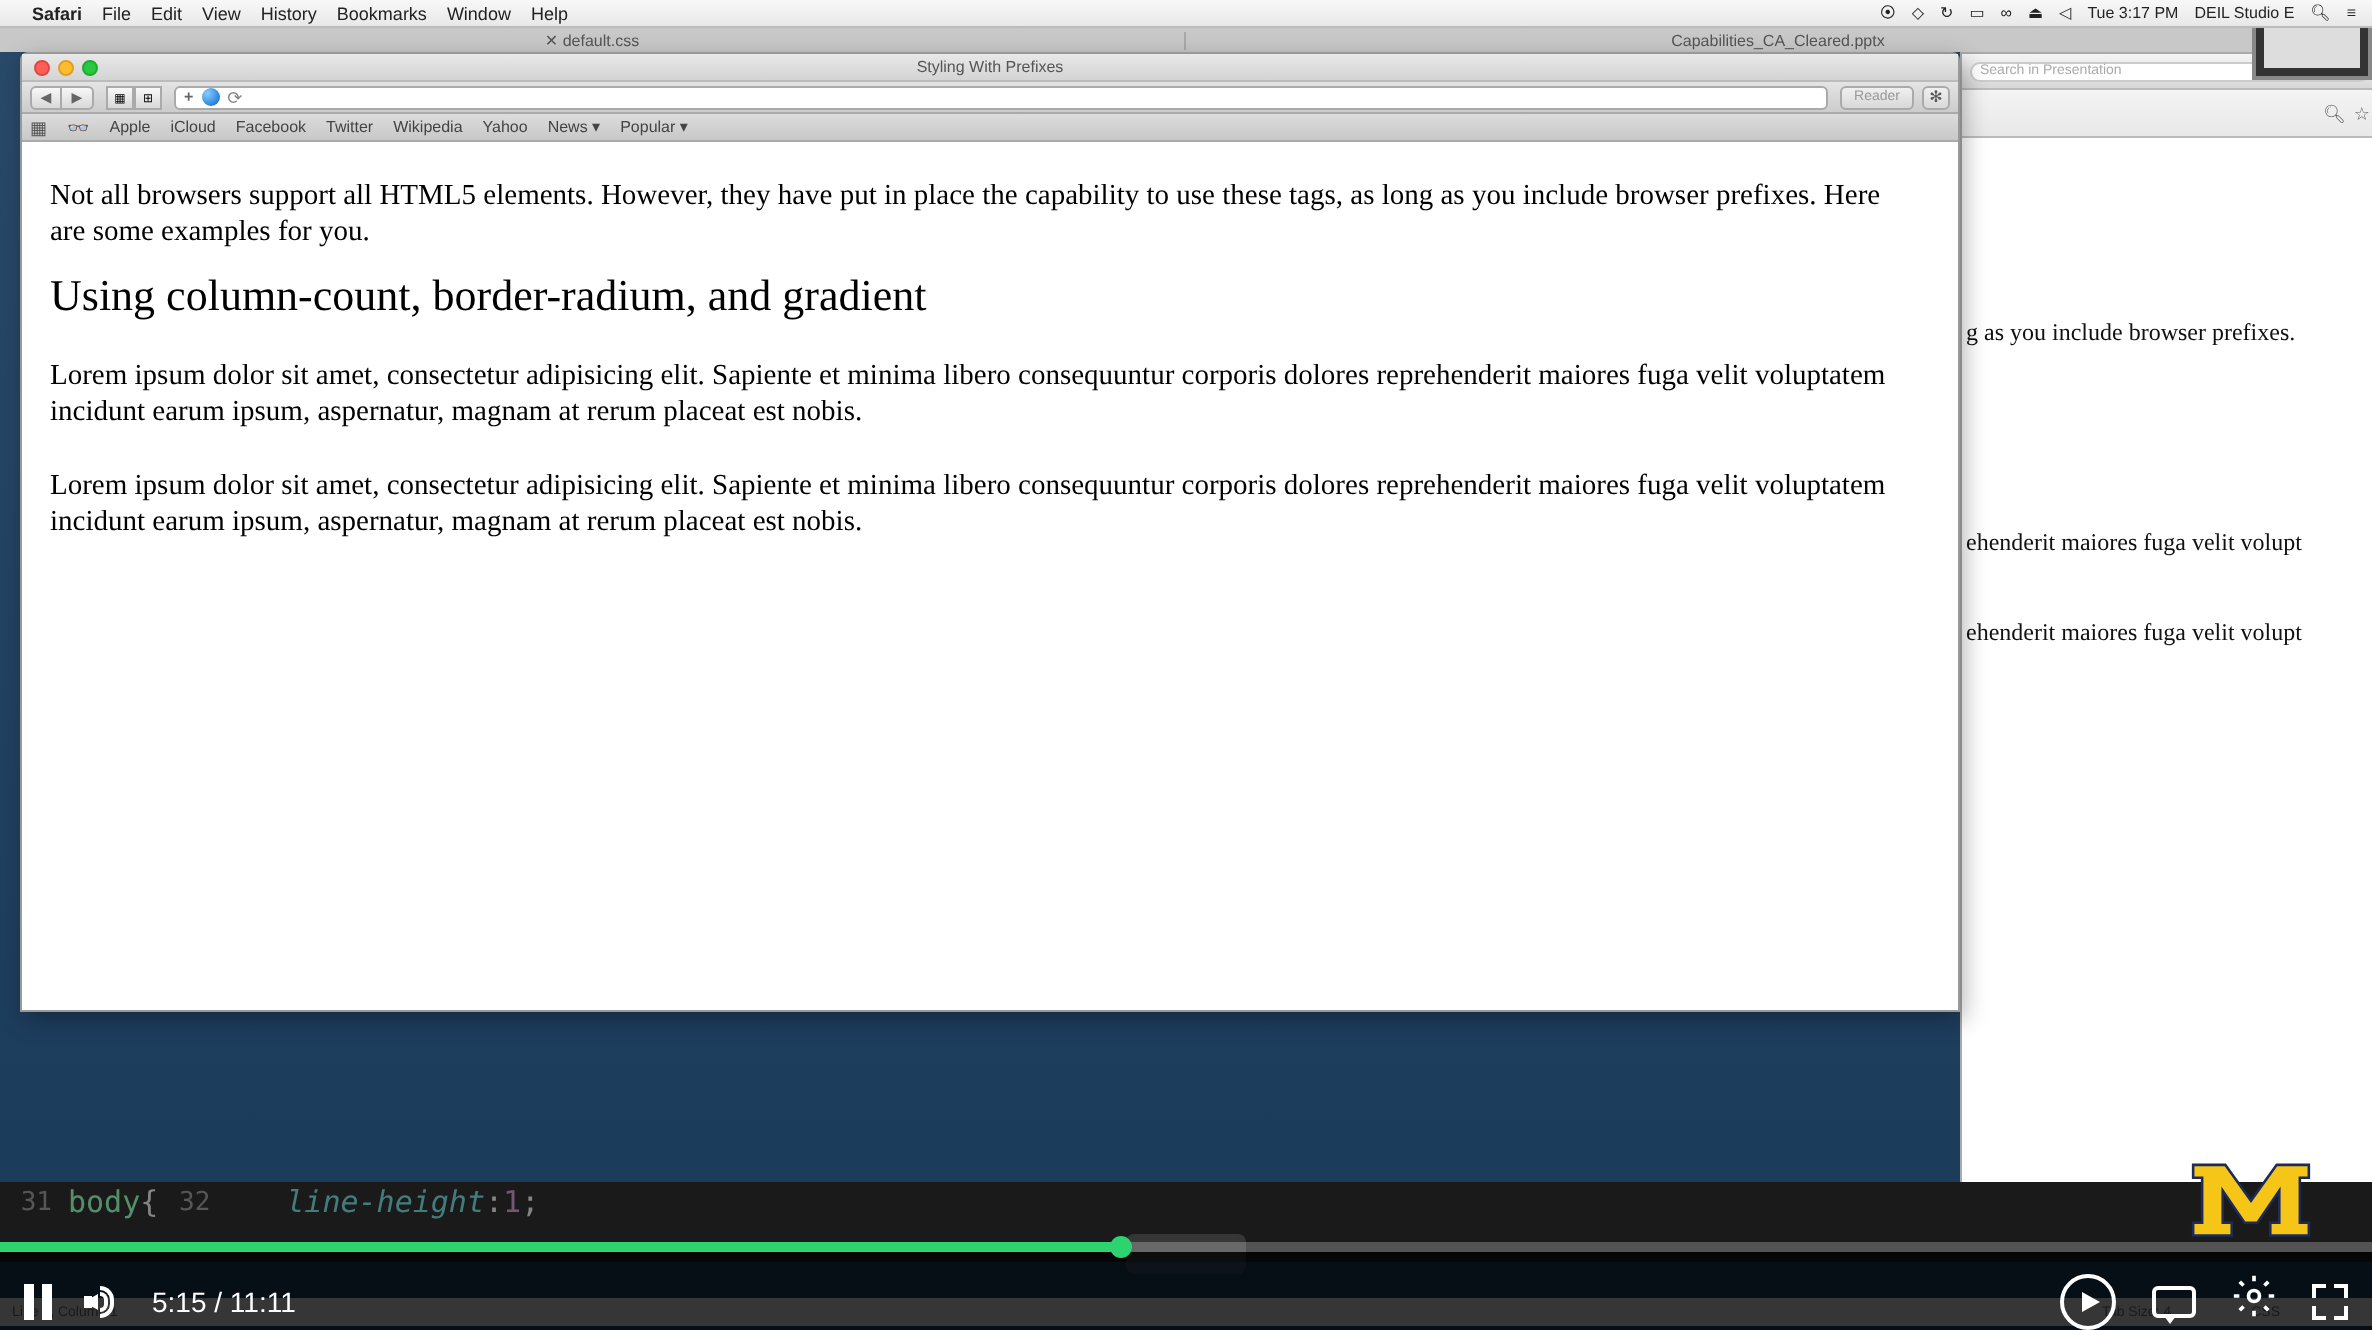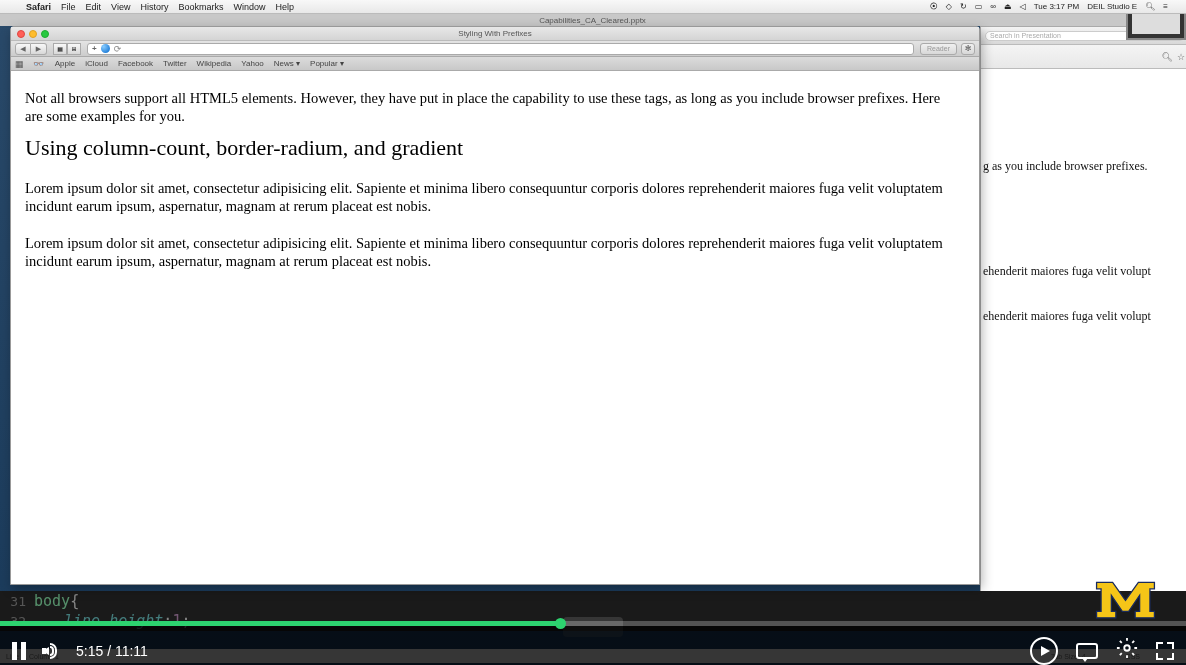--- a/index.html
+++ b/index.html
@@ -14,21 +14,21 @@
 
     
     .menubar {
       height: 14px;
       background: linear-gradient(#f8f8f8, #e8e8e8);
       border-bottom: 1px solid #bbb;
       display: flex;
       align-items: center;
       font-size: 9px;
       color: #222;
-      padding: 0 18px;
+      padding: 0 8px;
       position: relative;
       z-index: 100;
     }
     .menubar .apple { font-size: 10px; margin-right: 8px; }
     .menubar .appname { font-weight: bold; margin-right: 10px; }
     .menubar .menuitem { margin-right: 10px; }
     .menubar .spacer { flex: 1; }
     .menubar .right-item { margin-left: 8px; font-size: 8px; }
 
     
@@ -117,21 +117,21 @@
       height: 28px;
       background: #ddd;
     }
 
     
     .safari-window {
       position: absolute;
       top: 26px;
       left: 10px;
       width: 970px;
-      height: 559px;
+      height: 480px;
       background: #fff;
       border: 1px solid #999;
       border-radius: 4px 4px 0 0;
       box-shadow: 2px 4px 12px rgba(0,0,0,0.3);
       z-index: 10;
       display: flex;
       flex-direction: column;
     }
     .safari-titlebar {
       height: 14px;
@@ -278,21 +278,21 @@
       position: absolute;
       top: 591px;
       left: 0;
       width: 1186px;
       height: 40px;
       background: #1a1a1a;
       z-index: 5;
       font-family: "Menlo", monospace;
       font-size: 15px;
       display: flex;
-      flex-direction: column;
+      flex-direction: row;
       overflow: hidden;
     }
     .editor-strip .row { display: flex; align-items: center; height: 20px; opacity: 0.55; }
     .editor-strip .ln { width: 34px; text-align: right; color: #888; padding-right: 8px; font-size: 13px; }
     .editor-strip .sel { color: #86efac; }
     .editor-strip .brace { color: #ddd; }
     .editor-strip .prop { color: #6cc; font-style: italic; }
     .editor-strip .val { color: #b8b; }
     .editor-strip .punc { color: #ddd; }
 
@@ -465,20 +465,21 @@
   <span class="right-item">∞</span>
   <span class="right-item">⏏</span>
   <span class="right-item">◁</span>
   <span class="right-item">Tue 3:17 PM</span>
   <span class="right-item">DEIL Studio E</span>
   <span class="right-item">🔍︎</span>
   <span class="right-item">≡</span>
 </div>
 
 <div class="bg-tabs">
+  <div class="tabslot">✕  default.css</div>
   <div class="tabslot">Capabilities_CA_Cleared.pptx</div>
 </div>
 
 <div class="bg-window">
   <div class="bg-toolbar">
     <div class="bg-search">Search in Presentation</div>
   </div>
   <div class="bg-toolbar2">
     <span>🔍︎</span>
     <span>☆</span>

